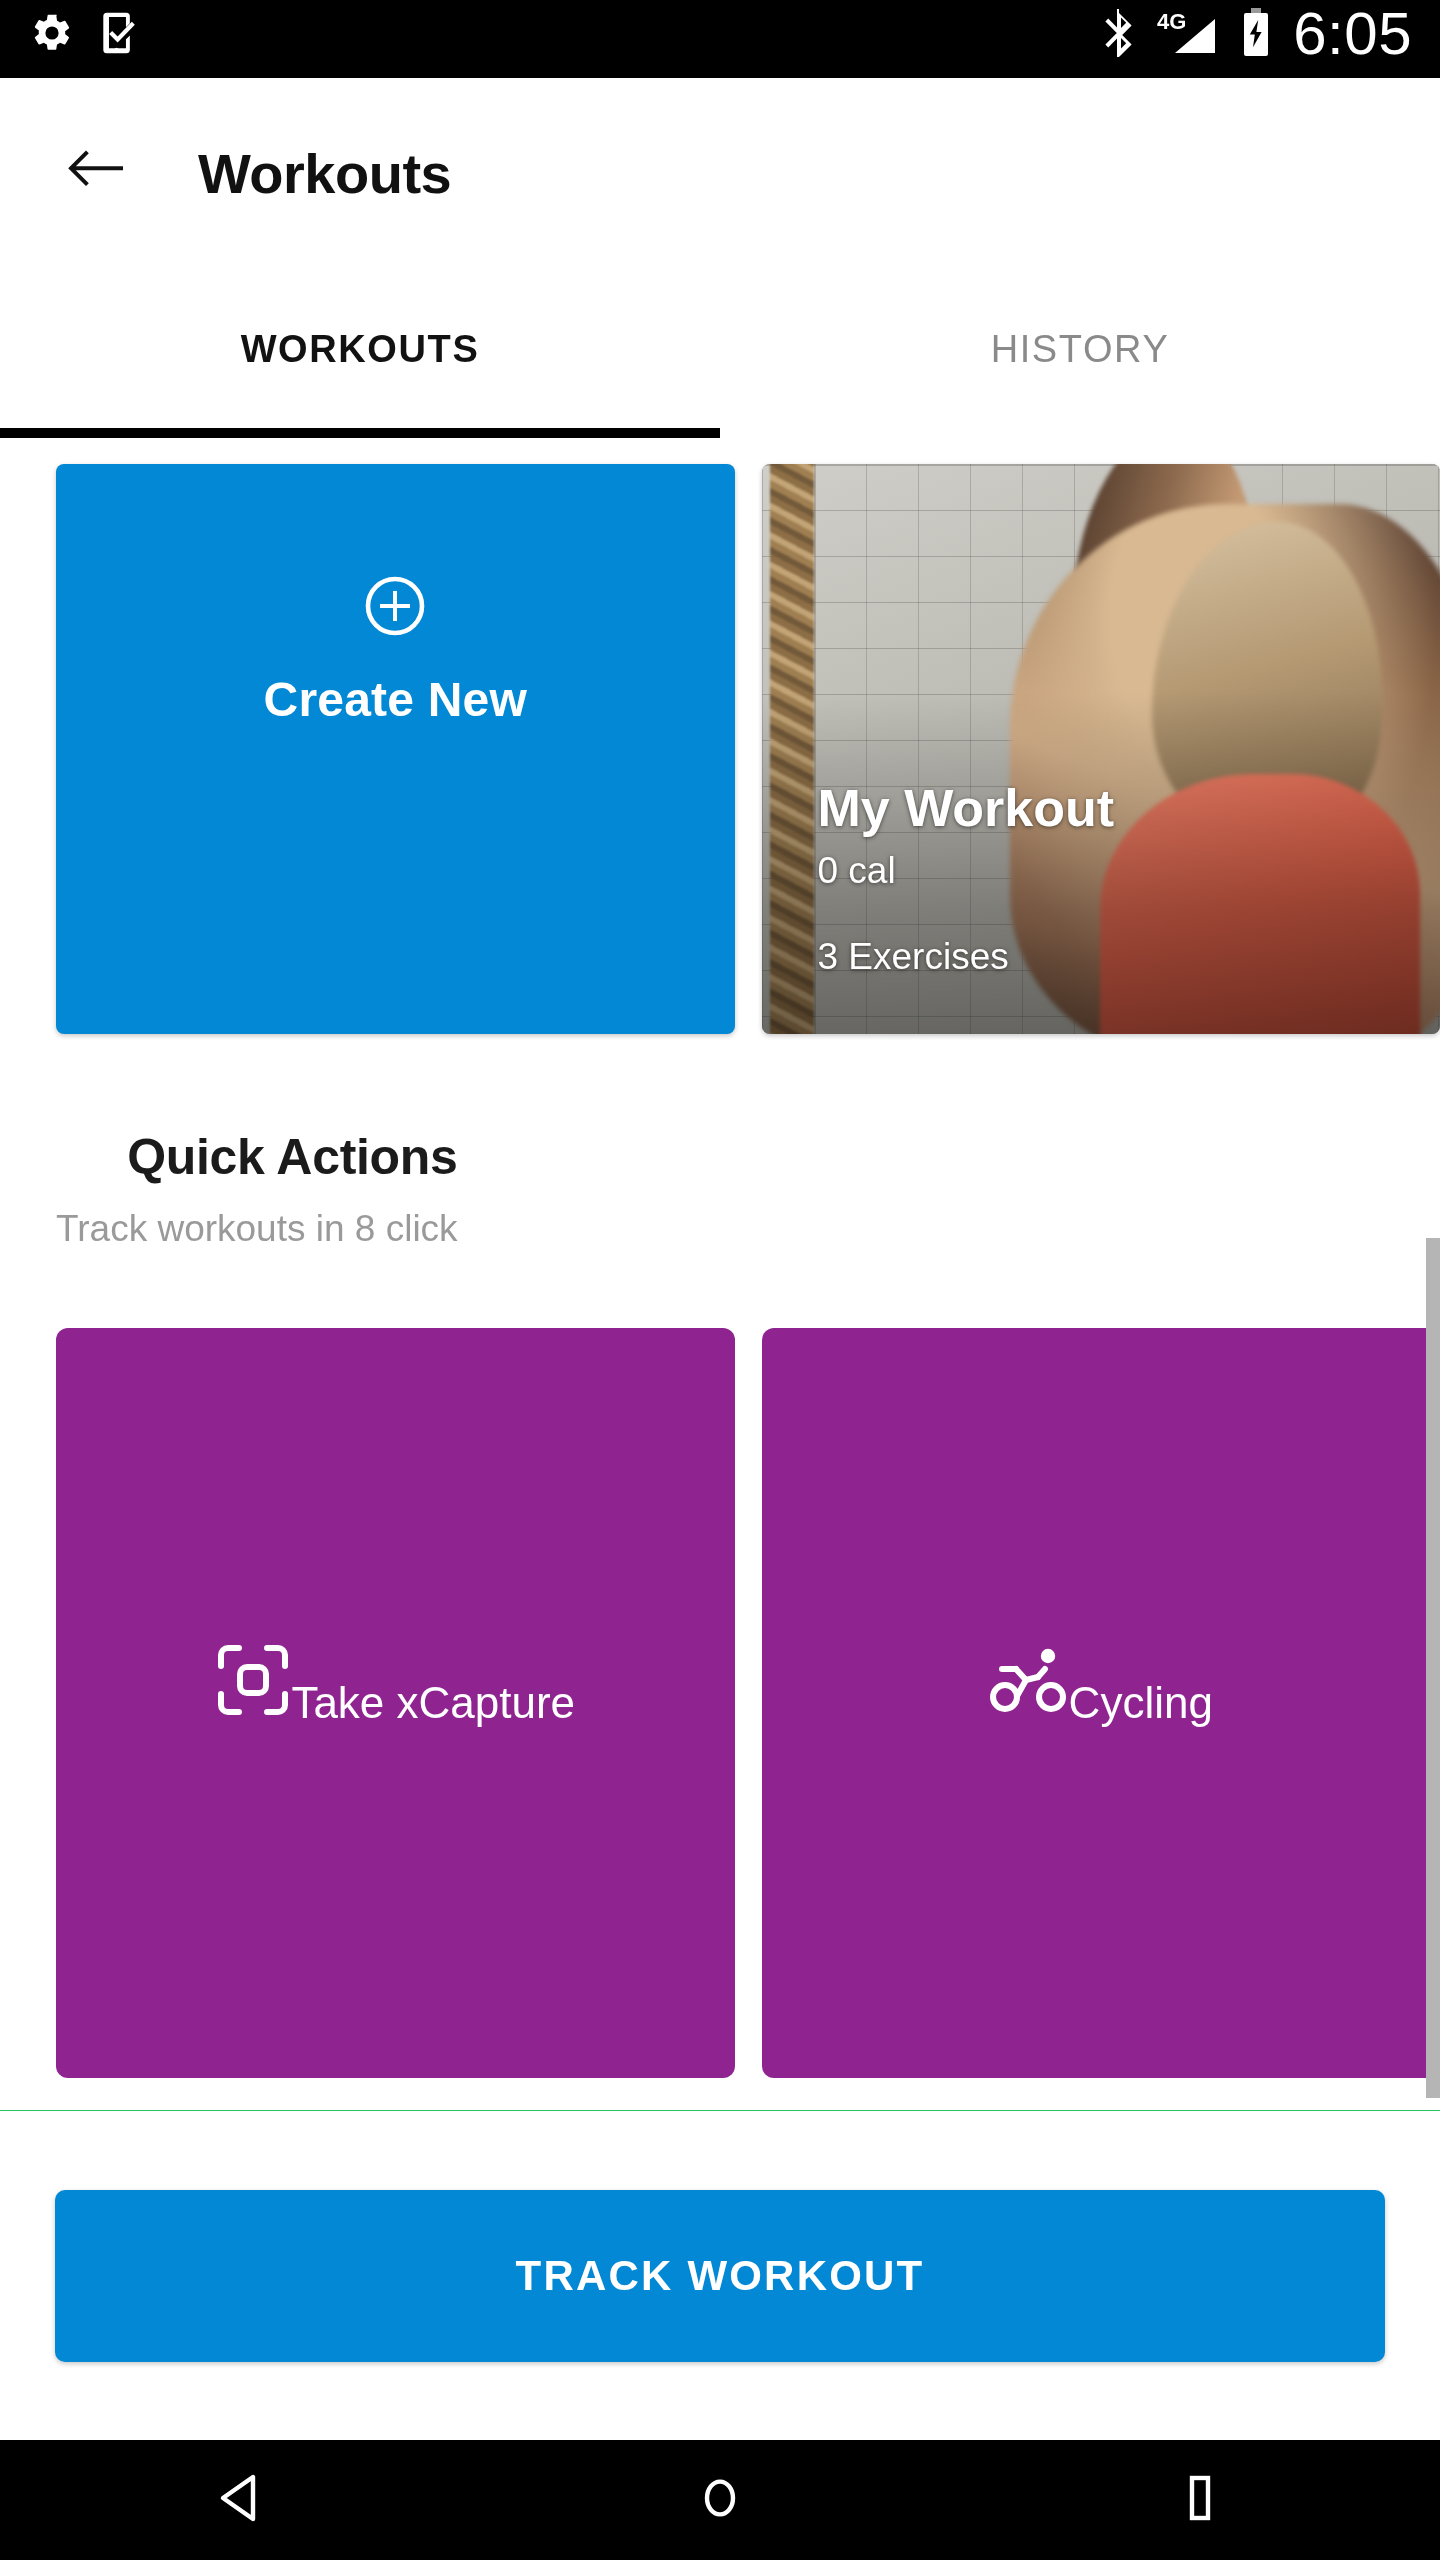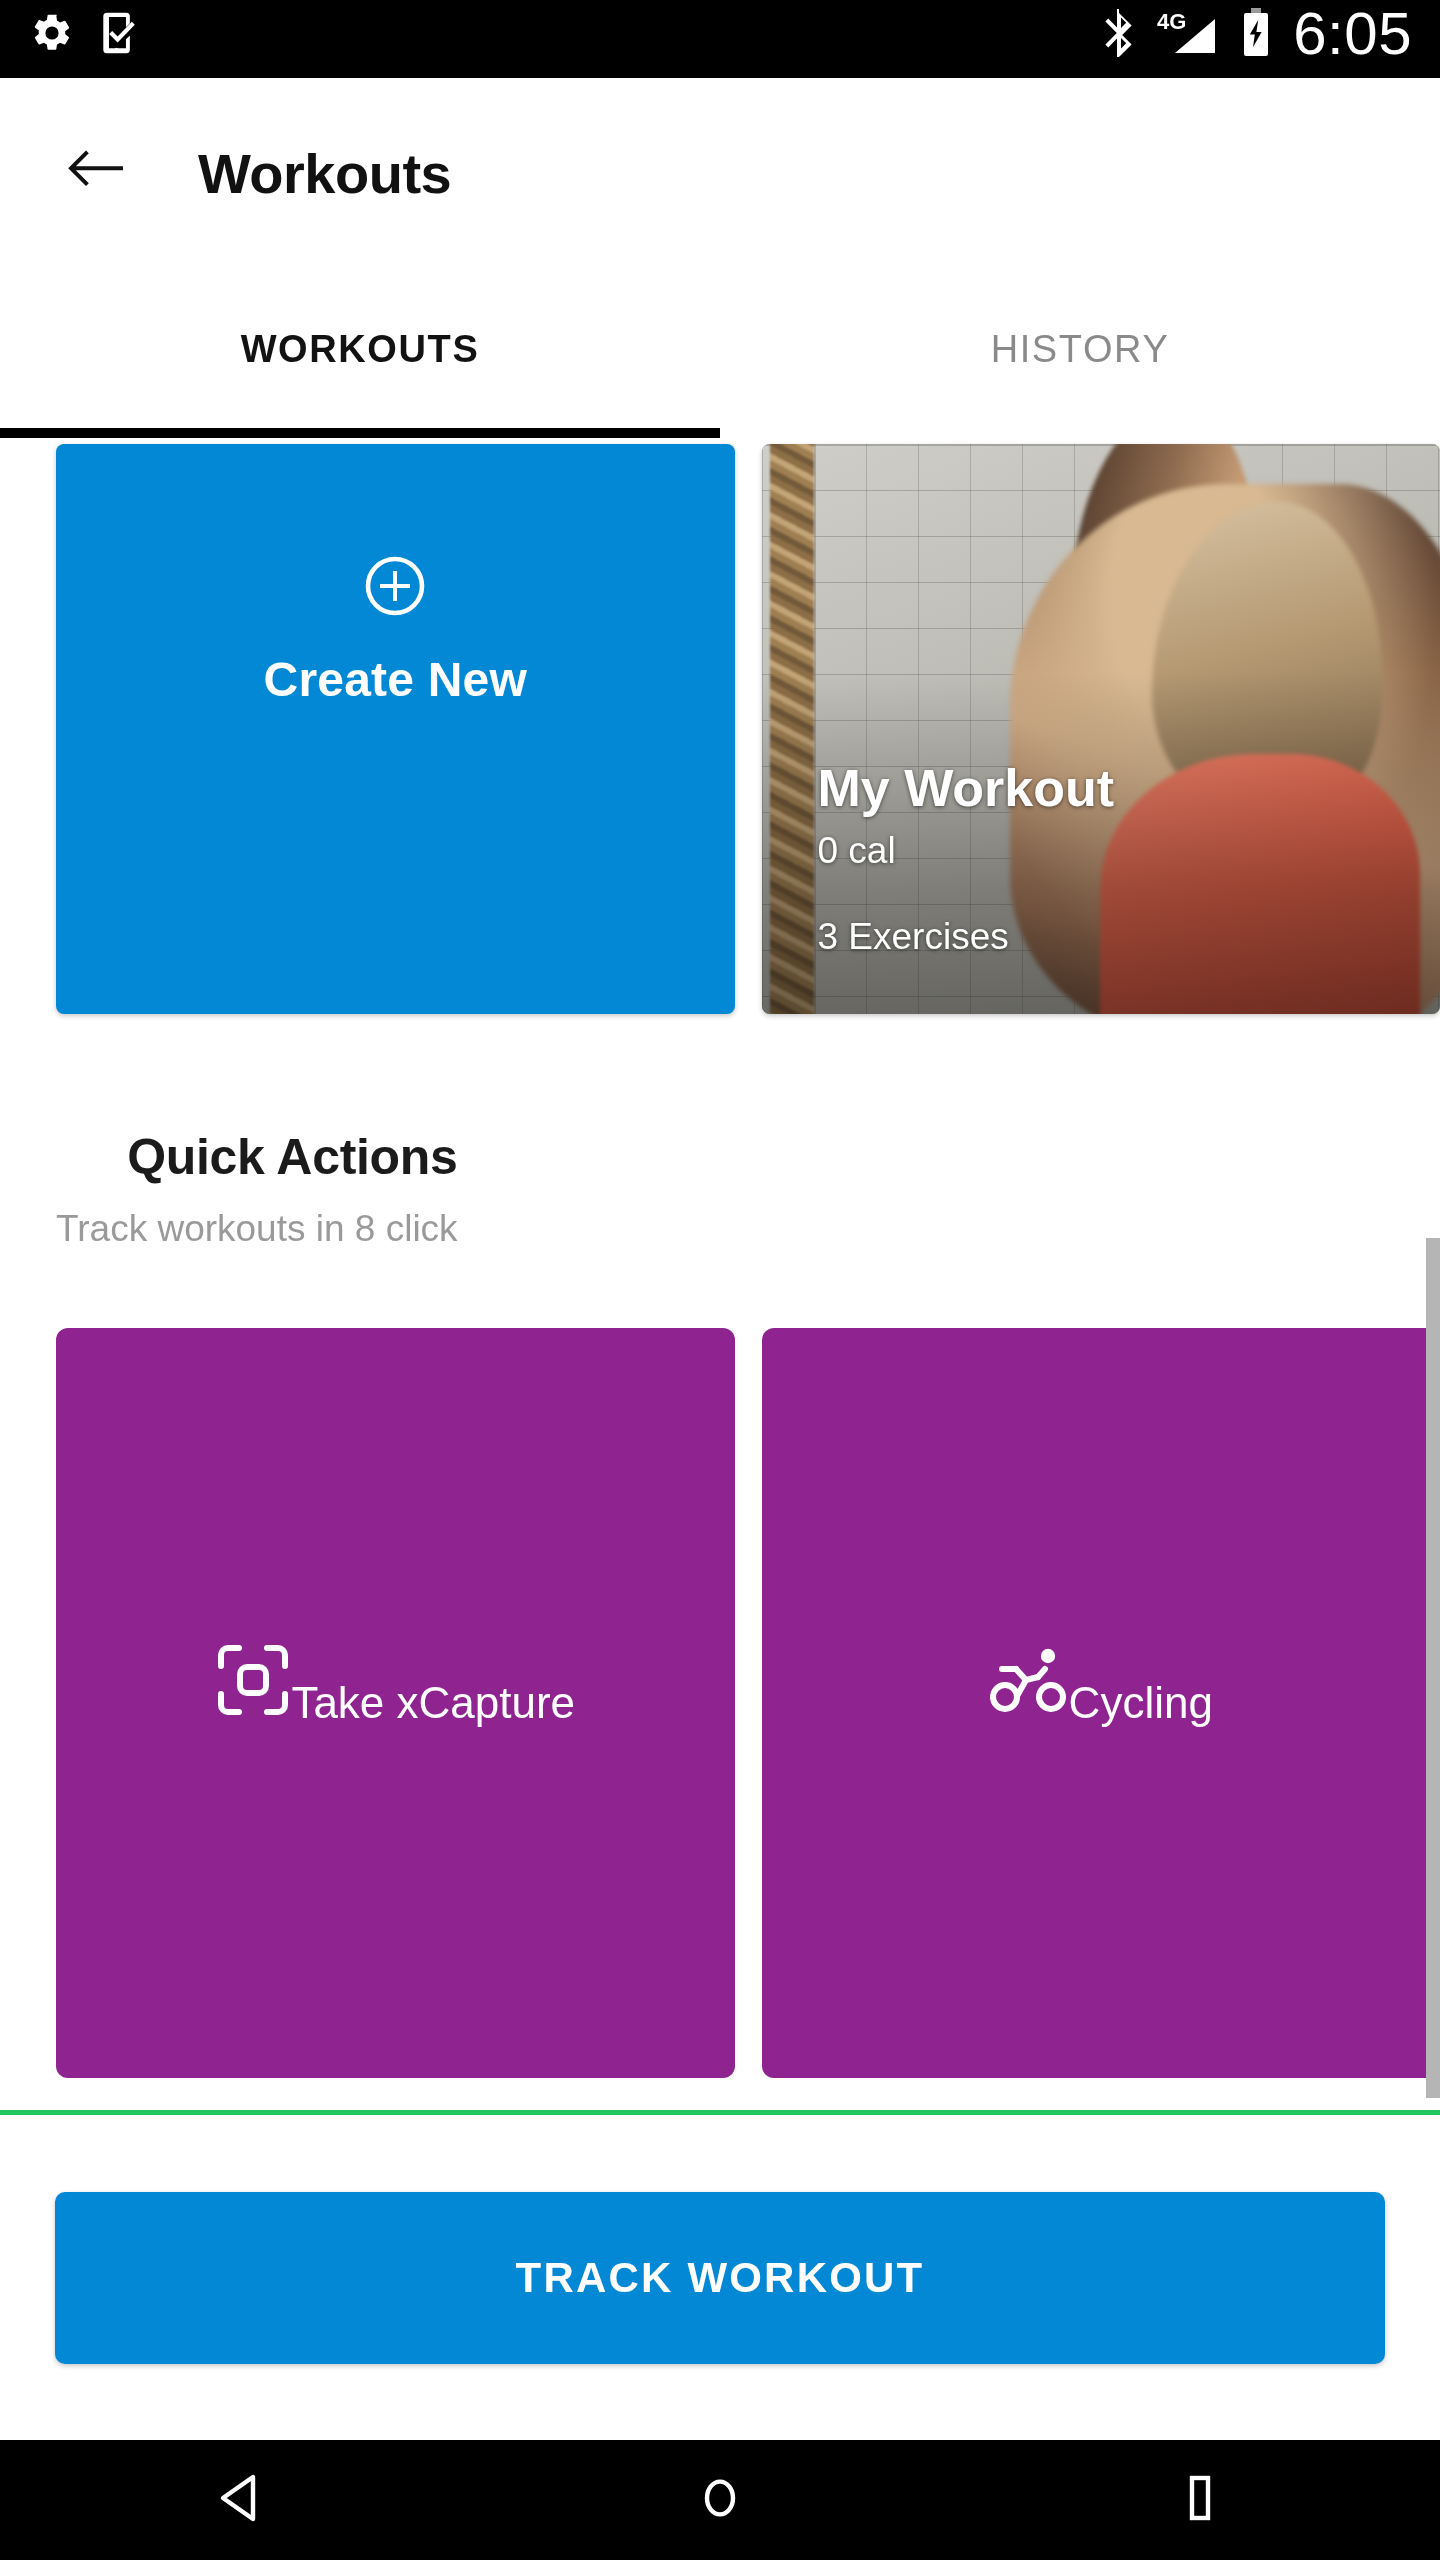--- a/index.html
+++ b/index.html
@@ -55,21 +55,21 @@
   }
 
   
   .content {
     position:absolute; top:438px; left:0; width:1440px; height:1672px;
     background:#fff; overflow:hidden;
   }
 
   
   .cards-row {
-    position:absolute; top:6px; left:0; width:1440px; height:570px;
+    position:absolute; top:26px; left:0; width:1440px; height:570px;
     display:flex; gap:27px; padding-left:56px;
   }
   .card-create {
     width:704px; height:570px; background:#0288d4;
     border-radius:8px;
     display:flex; flex-direction:column; align-items:center; justify-content:flex-start;
     padding-top:110px; cursor:pointer;
     box-shadow:0 2px 5px rgba(0,0,0,0.22);
   }
   .plus-icon { margin-bottom:30px; }
@@ -165,21 +165,21 @@
     position:absolute; right:0; top:0; width:14px; height:1672px;
   }
   .scrollbar-thumb {
     position:absolute; right:0; top:800px; width:14px; height:860px;
     background:#b5b5b5; cursor:pointer;
   }
 
   
   .bottom-bar {
     position:absolute; top:2110px; left:0; width:1440px; height:330px;
-    background:#fff; border-top:5px solid #22c55e;
+    background:#fff; border-top:1px solid #22c55e;
     display:flex; align-items:center; justify-content:center;
   }
   .track-btn {
     width:1330px; height:172px; background:#0288d4; border-radius:10px;
     color:#fff; font-size:42px; font-weight:700; letter-spacing:2.2px;
     display:flex; align-items:center; justify-content:center; cursor:pointer;
     border:none; font-family:"Liberation Sans", sans-serif;
     box-shadow:0 2px 5px rgba(0,0,0,0.22);
   }
 

